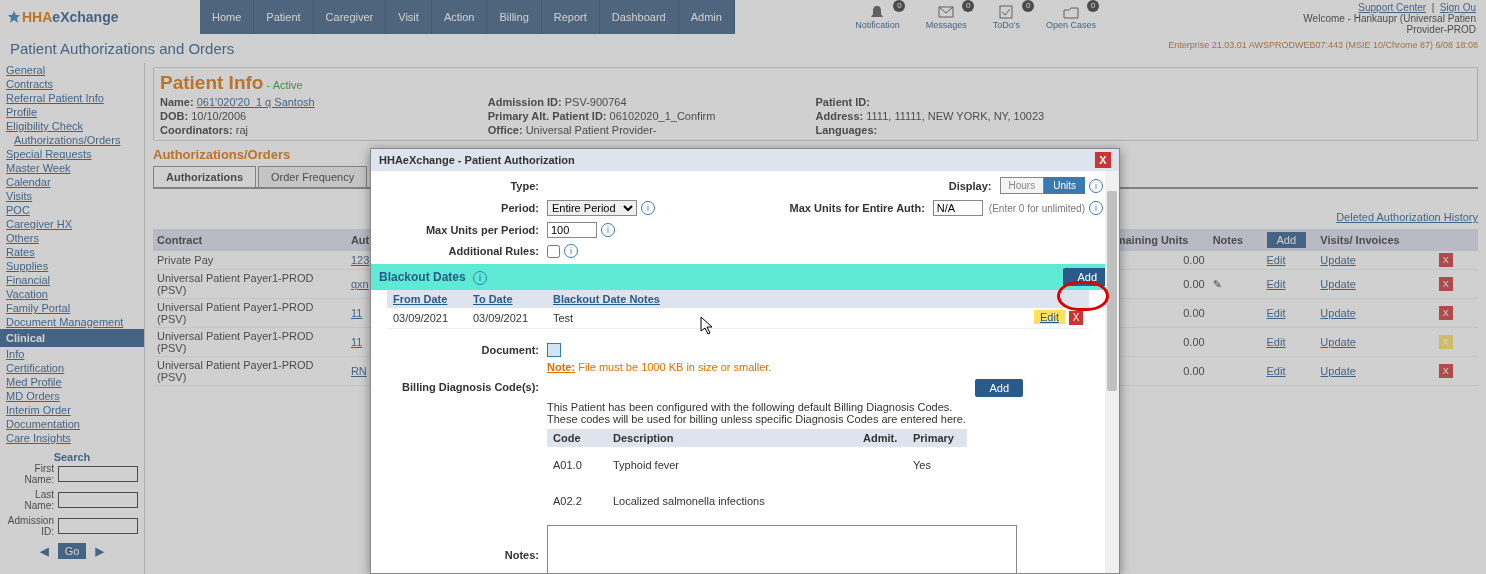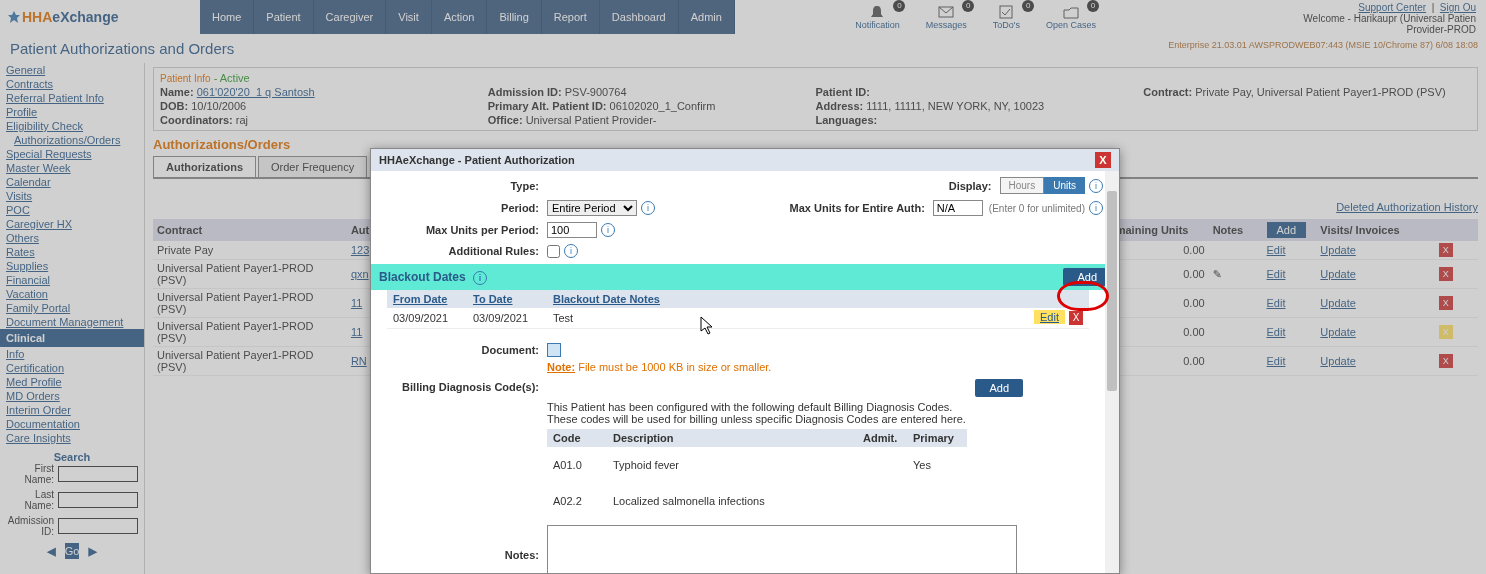--- a/index.html
+++ b/index.html
@@ -104,29 +104,29 @@
 }
 .sidebar .sb-link {
   display:block; color:#2a5a8a; text-decoration:underline;
   padding:1px 6px; cursor:pointer;
 }
 .sidebar .search-block { padding:6px; }
 .sidebar .search-block .srow { display:flex; align-items:center; margin-bottom:4px; }
 .sidebar .search-block label { width:50px; text-align:right; margin-right:4px; font-size:10px;}
 .sidebar .search-block input { width:80px; border:1px solid #333; height:16px;}
 .sidebar .go-row { text-align:center; margin-top:6px;}
-.sidebar .go-btn { background:#2a5a8a; color:#fff; border:none; padding:2px 0; font-size:11px; cursor:pointer;}
+.sidebar .go-btn { background:#2a5a8a; color:#fff; border:none; padding:2px 7px; font-size:11px; cursor:pointer;}
 .sidebar .arrow { color:#2a5a8a; cursor:pointer; font-weight:bold; margin:0 6px;}
 .content { flex:1; padding: 4px 8px; }
 .patient-info {
   border: 1px solid #ccc;
   padding: 4px 6px;
   margin-bottom: 6px;
 }
-.patient-info .pi-title { color:#e07000; font-size:10px; font-weight:normal; }
+.patient-info .pi-title { color:#e07000; font-size:19px; font-weight:bold; }
 .pi-status { color:#2a9a2a; }
 .pi-row { display:flex; flex-wrap:wrap; margin-top:2px;}
 .pi-row .pi-cell { width:25%; font-size:11px;}
 .pi-row .pi-label { font-weight:bold; }
 .pi-row a { color:#2a5a8a; text-decoration:underline;}
 .authorders-title { color:#e07000; font-size:13px; font-weight:bold; margin:4px 0;}
 .tabs { border-bottom:2px solid #888; display:flex; }
 .tabs .tab { padding:4px 12px; border:1px solid #888; border-bottom:none; margin-right:2px; font-size:11px; cursor:pointer;}
 .tabs .tab.active { background:#fff; font-weight:bold;}
 .tabs .tab.inactive { background:#eee;}
@@ -343,21 +343,20 @@
   </div>
 
   <div class="content">
     <div class="patient-info">
       <span class="pi-title">Patient Info</span>
       <span class="pi-status">- Active</span>
       <div class="pi-row">
         <div class="pi-cell"><span class="pi-label">Name:</span> <a>061'020'20_1 q Santosh</a></div>
         <div class="pi-cell"><span class="pi-label">Admission ID:</span> <span>PSV-900764</span></div>
         <div class="pi-cell"><span class="pi-label">Patient ID:</span></div>
-        <div class="pi-cell"><span class="pi-label">Contract:</span> <span>Private Pay, Universal Patient Payer1-PROD (PSV)</span></div>
       </div>
       <div class="pi-row">
         <div class="pi-cell"><span class="pi-label">DOB:</span> <span>10/10/2006</span></div>
         <div class="pi-cell"><span class="pi-label">Primary Alt. Patient ID:</span> <span>06102020_1_Confirm</span></div>
         <div class="pi-cell"><span class="pi-label">Address:</span> <span>1111, 11111, NEW YORK, NY, 10023</span></div>
       </div>
       <div class="pi-row">
         <div class="pi-cell"><span class="pi-label">Coordinators:</span> <span>raj</span></div>
         <div class="pi-cell"><span class="pi-label">Office:</span> <span>Universal Patient Provider-</span></div>
         <div class="pi-cell"><span class="pi-label">Languages:</span></div>

